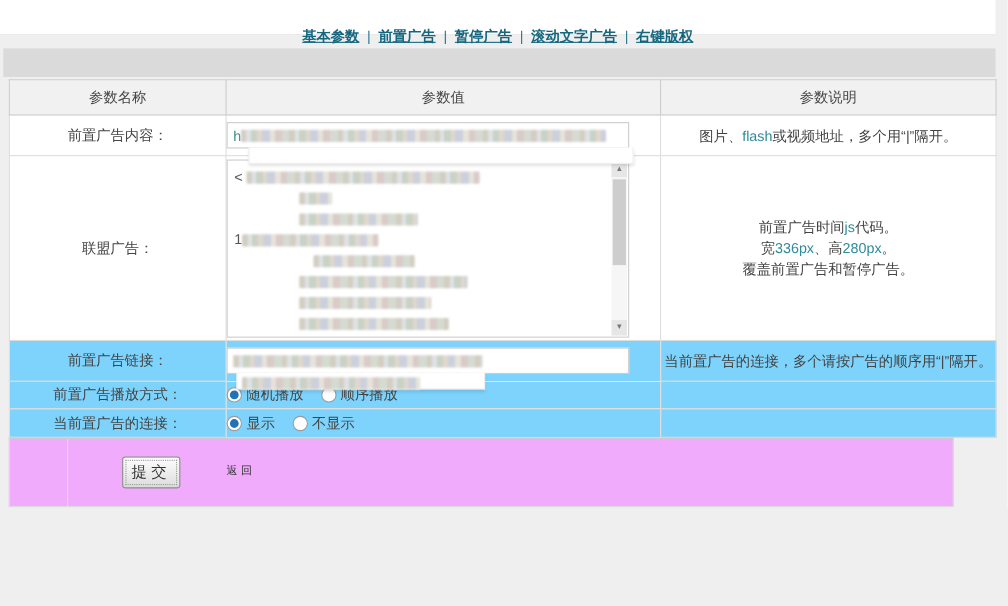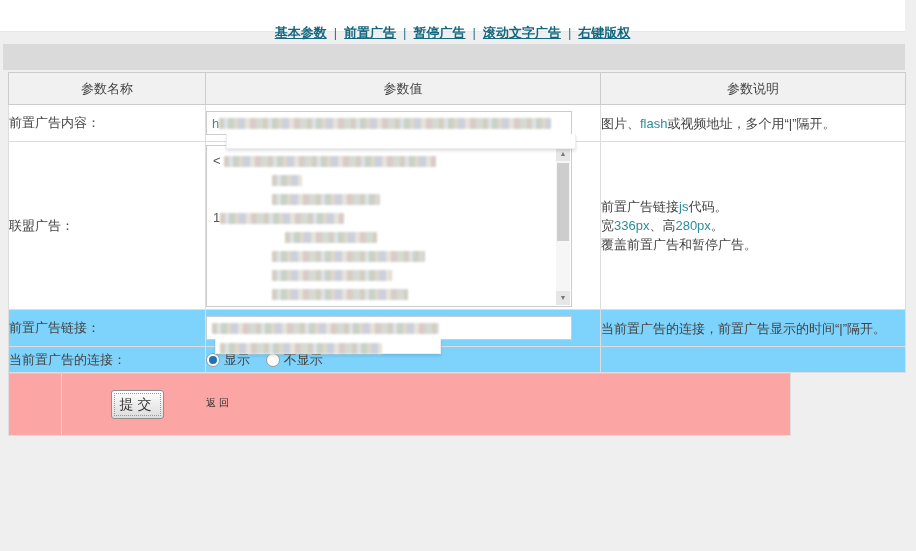--- a/index.html
+++ b/index.html
@@ -34,23 +34,23 @@
     width: 897px; margin-left: 8px; margin-top: 2px;
     background: #fff;
   }
   table.params td, table.params th {
     border: 1px solid #ddd; padding: 0; vertical-align: middle;
   }
   table.params tr.hdr th {
     height: 32px; background: #f1f1f1; font-weight: normal;
     color: #444; text-align: center; border-color: #ccc;
   }
-  td.lbl { color: #444; }
+  td.lbl { text-align: center; color: #444; }
   td.val { padding: 4px 8px; position: relative; }
-  td.dsc { color: #444; padding: 2px 6px; line-height: 19px; }
+  td.dsc { text-align: center; color: #444; padding: 2px 6px; line-height: 19px; }
   tr.alt td { background: #7dd3fc; }
   .code { color: #2e8b9a; }
 
   
   .blur {
     display: inline-block; height: 11px; vertical-align: middle; border-radius: 1px;
     background: repeating-linear-gradient(90deg,
       #d3cec2 0 5px, #dee2e6 5px 9px, #c9d2c5 9px 15px,
       #e0d8ce 15px 19px, #ccd0dc 19px 26px, #e6e3da 26px 31px,
       #d9cbc8 31px 37px, #d5dbd2 37px 44px);
@@ -100,21 +100,21 @@
     cursor: pointer;
   }
   .radio.checked::after {
     content: ''; display: block; width: 8px; height: 8px; border-radius: 50%;
     background: #2273b5; margin: 2px;
   }
   .ropt { margin-right: 12px; }
 
   
   .footer {
-    width: 783px; margin-left: 8px; height: 63px; background: #fca5a5;
+    width: 859px; margin-left: 8px; height: 63px; background: #f0abfc;
     border: 1px solid #ddd; border-top: 1px solid #ccc; position: relative;
   }
   .footer .divider { position: absolute; left: 52px; top: 0; bottom: 0; border-left: 1px solid #ddd; }
   .submit-btn {
     position: absolute; left: 102px; top: 16px; width: 53px; height: 29px;
     border: 1px solid #8f8f8f; border-radius: 3px;
     background: linear-gradient(#fefefe, #dcdcdc);
     font-size: 14px; color: #333; letter-spacing: 4px; padding-left: 6px;
     outline: 1px dotted #999; outline-offset: -4px; cursor: pointer;
     font-family: inherit;
@@ -177,40 +177,48 @@
           <div class="ln" style="padding-left:59px"><span class="blur" style="width:120px"></span></div>
           <div class="ln" style="padding-left:59px"><span class="blur" style="width:136px"></span></div>
           <div class="sb">
             <div class="arr up">▲</div>
             <div class="thumb"></div>
             <div class="arr dn">▼</div>
           </div>
         </div>
       </td>
       <td class="dsc">
-        <div><span>前置广告链接</span><span class="code">js</span><span>代码。</span></div>
+        <div><span>前置广告时间</span><span class="code">js</span><span>代码。</span></div>
         <div><span>宽</span><span class="code">336px</span><span>、高</span><span class="code">280px</span><span>。</span></div>
         <div><span>覆盖前置广告和暂停广告。</span></div>
       </td>
     </tr>
 
     <tr class="alt">
       <td class="lbl" style="height:37px">前置广告链接：</td>
       <td class="val">
         <div class="tin" style="width:366px">
           <span class="blur" style="width:227px"></span>
         </div>
         <div class="dropdown" style="left:9px; top:29px; width:226px;">
           <span class="blur" style="width:162px"></span>
         </div>
       </td>
-      <td class="dsc">当前置广告的连接，前置广告显示的时间“|”隔开。</td>
-    </tr>
-
-
+      <td class="dsc">当前置广告的连接，多个请按广告的顺序用“|”隔开。</td>
+    </tr>
+
+
+    <tr class="alt">
+      <td class="lbl" style="height:25px">前置广告播放方式：</td>
+      <td class="val">
+        <span class="ropt"><span class="radio checked"></span><span>随机播放</span></span>
+        <span class="ropt"><span class="radio"></span><span>顺序播放</span></span>
+      </td>
+      <td class="dsc"></td>
+    </tr>
 
 
     <tr class="alt">
       <td class="lbl" style="height:26px">当前置广告的连接：</td>
       <td class="val">
         <span class="ropt"><span class="radio checked"></span><span>显示</span></span>
         <span class="ropt"><span class="radio"></span><span>不显示</span></span>
       </td>
       <td class="dsc"></td>
     </tr>

